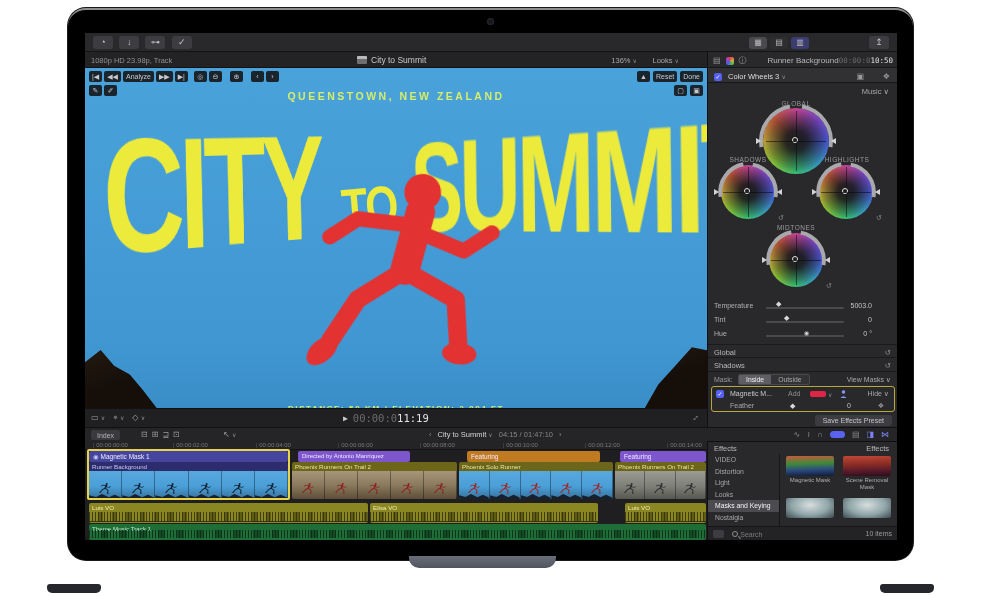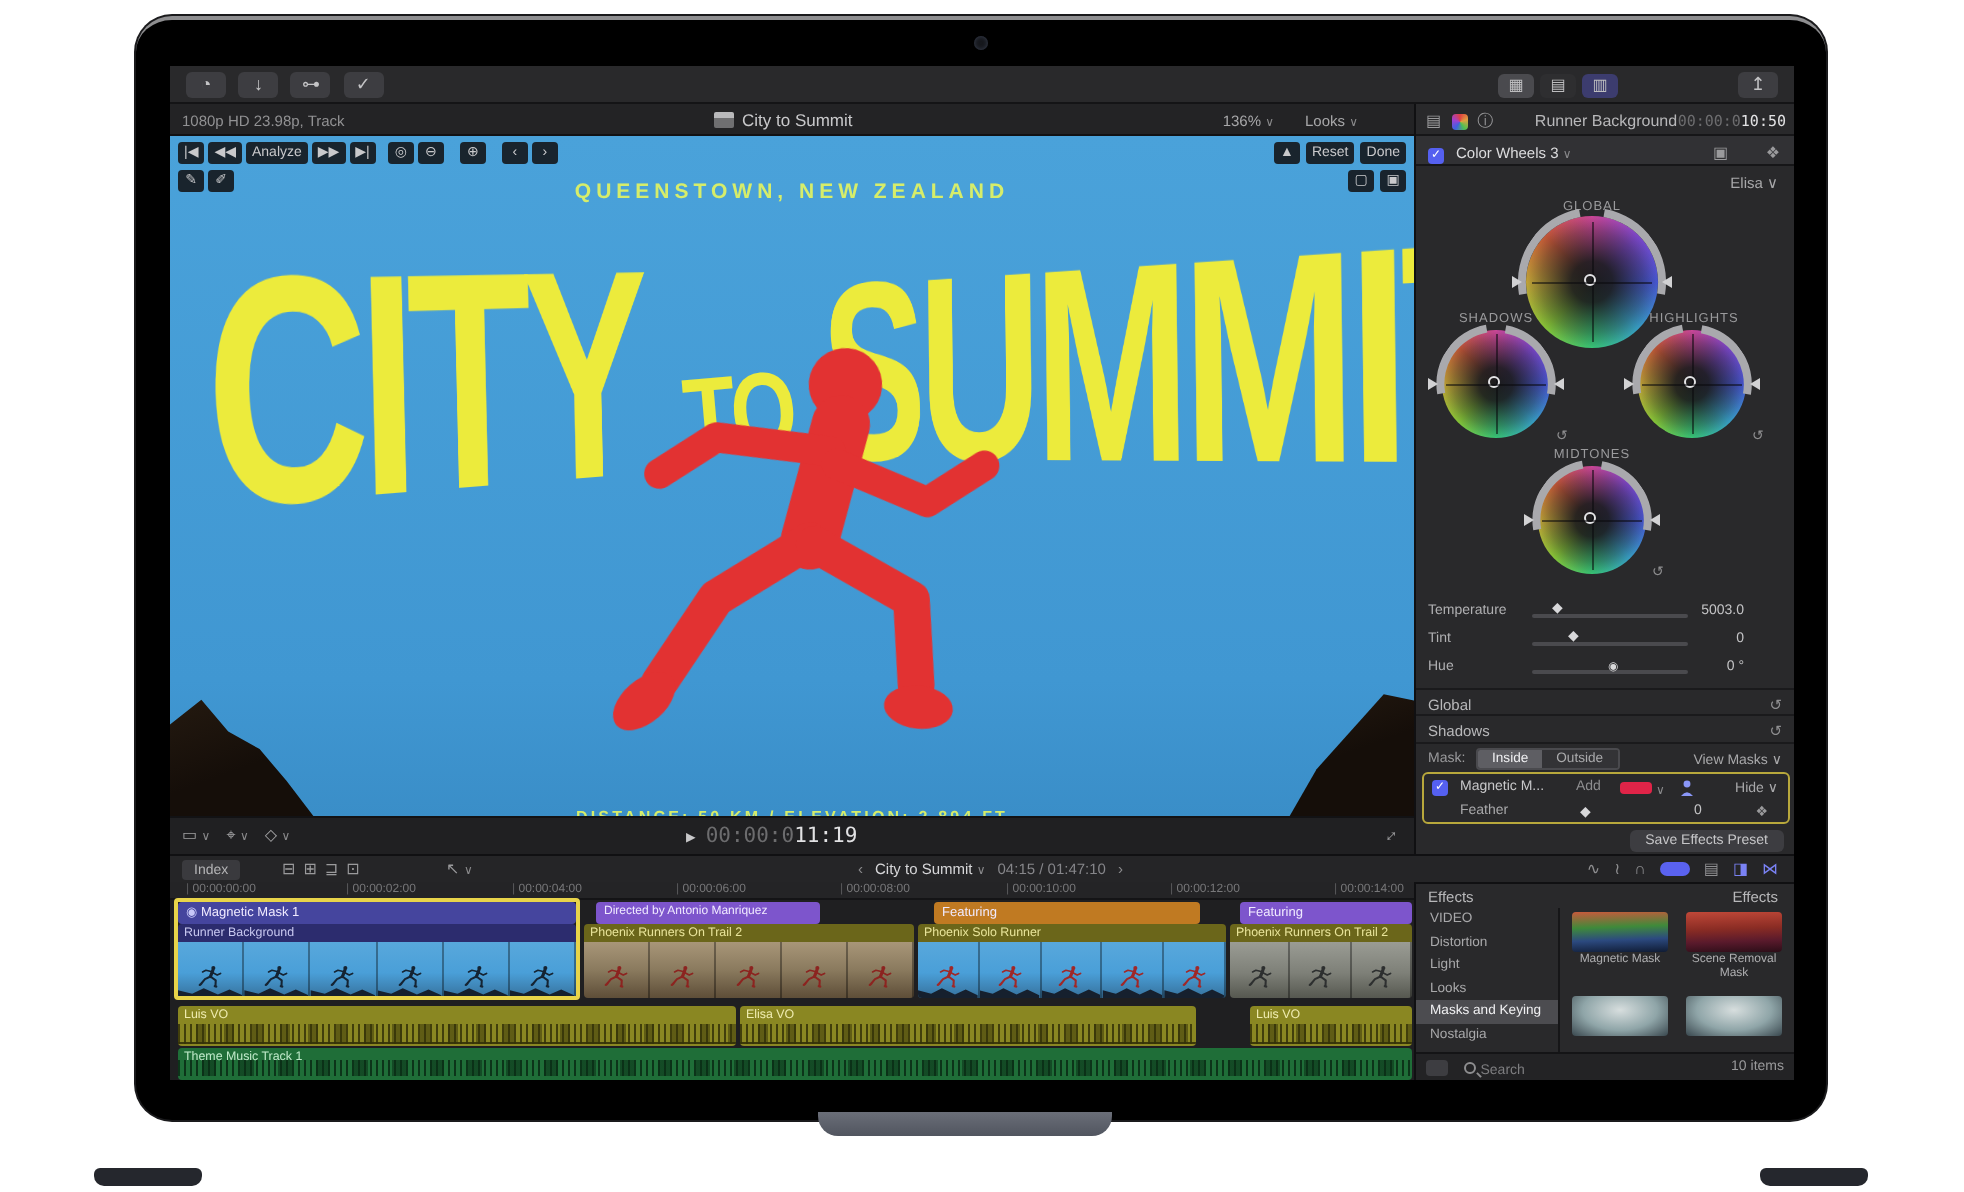--- a/index.html
+++ b/index.html
@@ -501,21 +501,21 @@
         <span class="insp-title">Runner Background</span>
         <span class="insp-tc"><span class="tc-dim">00:00:0</span><span class="tc-bright">10:50</span></span>
       </div>
 
       <div class="fxrow">
         <span class="abs" style="left:6px; top:4px"><span class="checkbox">✓</span></span>
         <span class="abs" style="left:20px; top:4px; color:#dcdcde; font-size:7.5px"><span>Color Wheels 3</span> <span class="carat">∨</span></span>
         <span class="abs" style="right:34px; top:4px; color:#9a9a9c">▣</span>
         <span class="abs" style="right:8px; top:4px; color:#9a9a9c">❖</span>
       </div>
-      <span class="viewrow">Elisa ∨</span>
+      <span class="viewrow">Music ∨</span>
 
       <div class="wheel-label" style="left:58px; top:48px; width:60px">GLOBAL</div>
       <div class="wheel" style="left:55px; top:56px; width:66px; height:66px">
         <div class="handle hl"></div>
           <div class="handle hr"></div>
           <div class="tri tri-l"></div>
           <div class="tri tri-r"></div>
           <div class="dot"></div>
       </div>
       <span class="wreset" style="left:126px; top:114px">↺</span>

